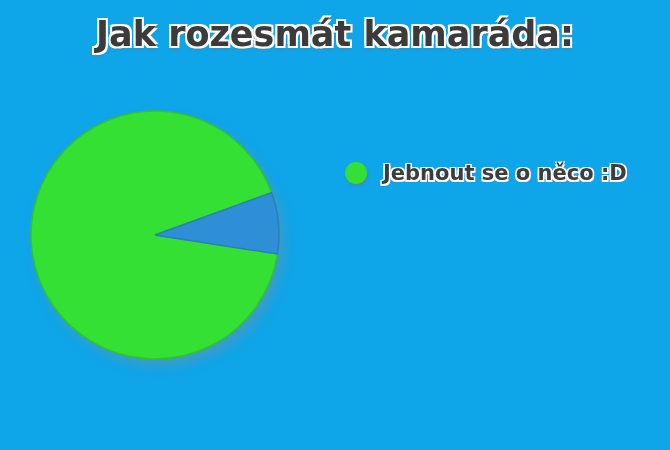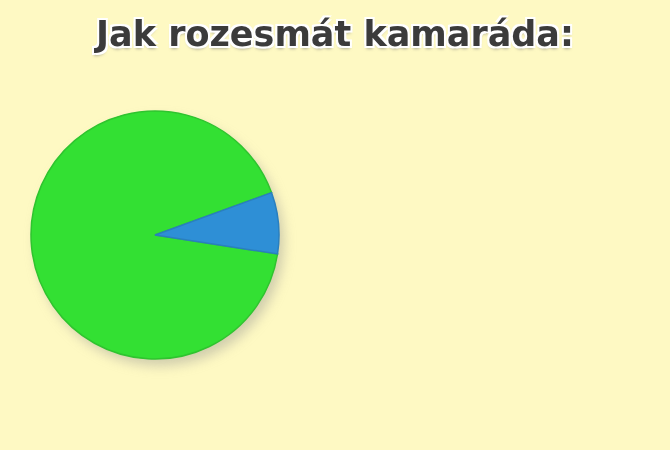--- a/index.html
+++ b/index.html
@@ -12,21 +12,21 @@
     background: #ffffff;
     font-family: "Liberation Sans", sans-serif;
     overflow: hidden;
     position: relative;
   }
 
   #page {
     position: relative;
     width: 670px;
     height: 450px;
-    background: #fef9c3;
+    background: #0ea5e9;
   }
 
   
   #title {
     position: absolute;
     left: 0;
     top: 14px;
     width: 670px;
     text-align: center;
     font-family: "DejaVu Sans", sans-serif;
@@ -115,15 +115,19 @@
     <div id="pie-shadow"></div>
     <svg id="pie" viewBox="0 0 250 250">
 
       <path d="M125,125 L247.54,143.97 A124,124 0 1 1 241.52,82.59 Z" fill="#33e033" stroke="#2fc42f" stroke-width="1.5"></path>
 
       <path d="M125,125 L241.52,82.59 A124,124 0 0 1 247.54,143.97 Z" fill="#2e8fd6" stroke="#2a7fbe" stroke-width="1.5"></path>
     </svg>
   </div>
 
   <div id="legend">
+    <div class="legend-row">
+      <span class="legend-dot" style="background:#33e033;"></span>
+      <span class="legend-label">Jebnout se o něco :D</span>
+    </div>
   </div>
 
 </div>
 
 </body></html>

